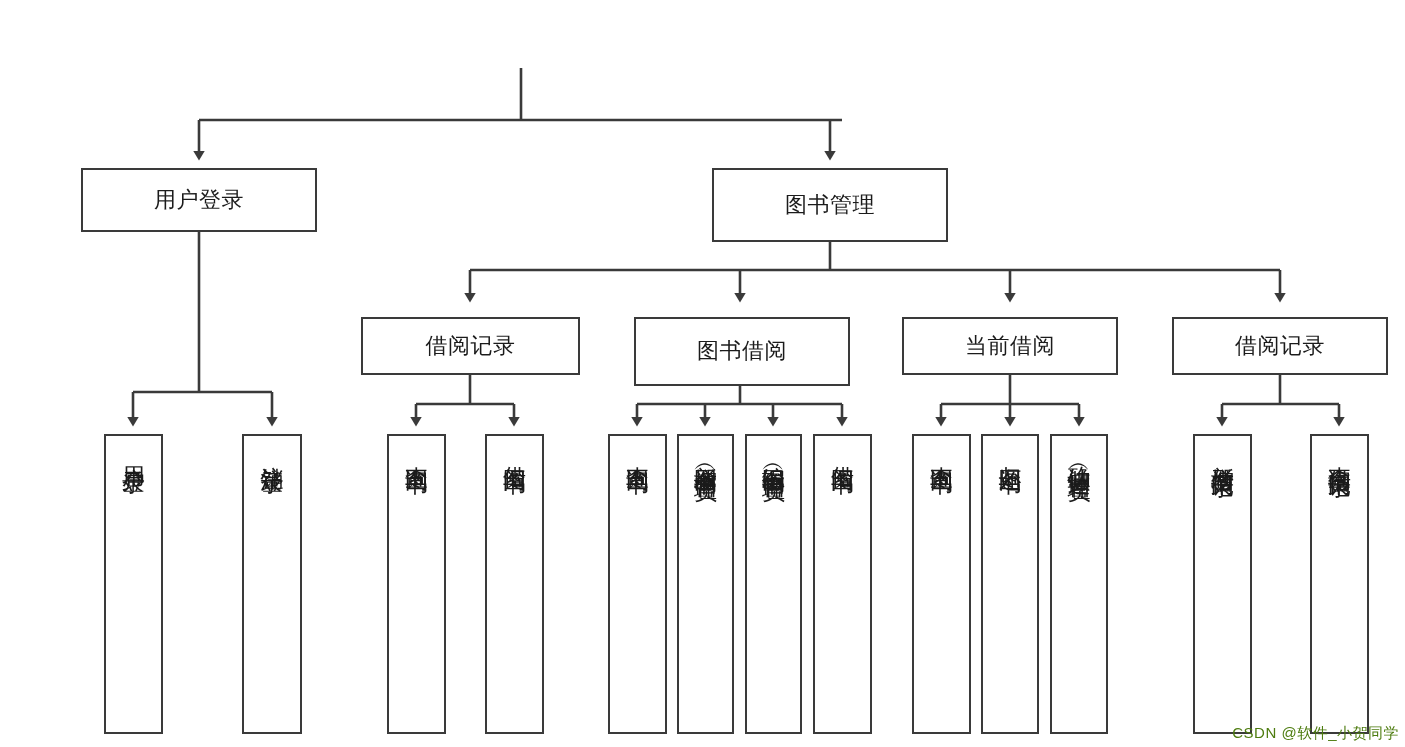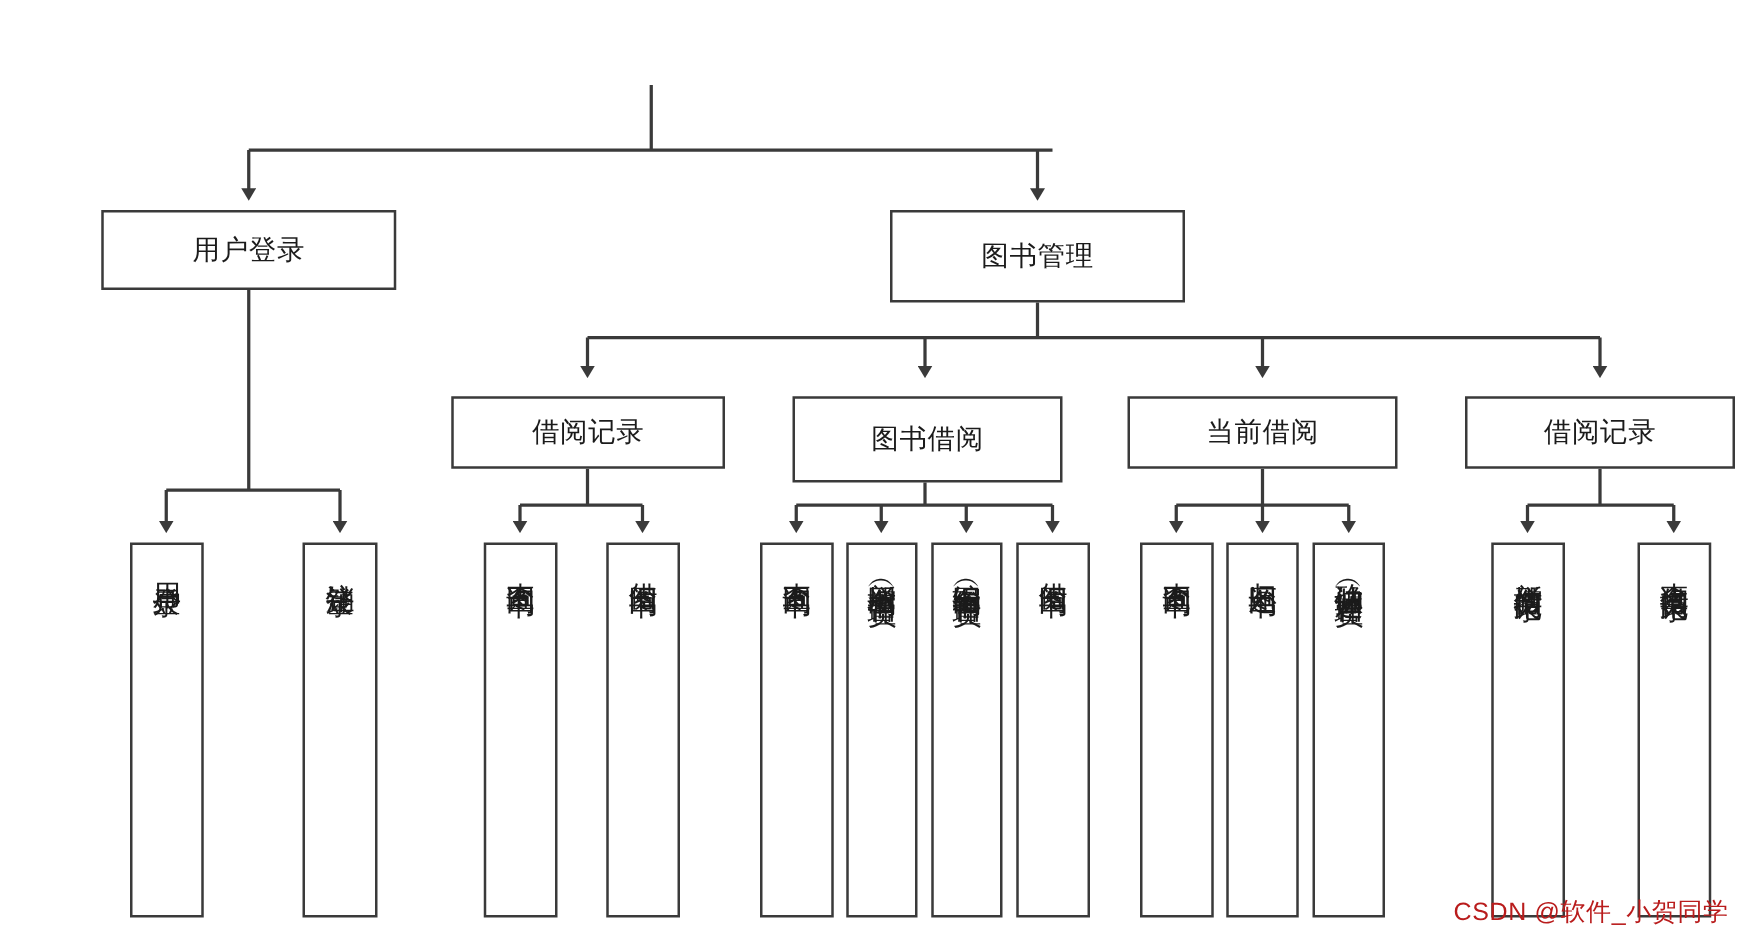--- a/index.html
+++ b/index.html
@@ -54,24 +54,24 @@
   }
   .node.vert .label {
     writing-mode: vertical-rl;
     text-orientation: upright;
     font-size: 23px;
     letter-spacing: 2px;
     line-height: 1;
   }
   .watermark {
     position: absolute;
-    right: 22px;
+    right: 6px;
     bottom: 4px;
-    font-size: 20px;
-    color: #b91c1c;
+    font-size: 15px;
+    color: #4d7c0f;
     letter-spacing: 0.5px;
     white-space: nowrap;
   }
 </style>
 </head>
 <body>
 
 <div id="canvas">
 
   <svg class="edges" viewBox="0 0 1405 747" xmlns="http://www.w3.org/2000/svg">

